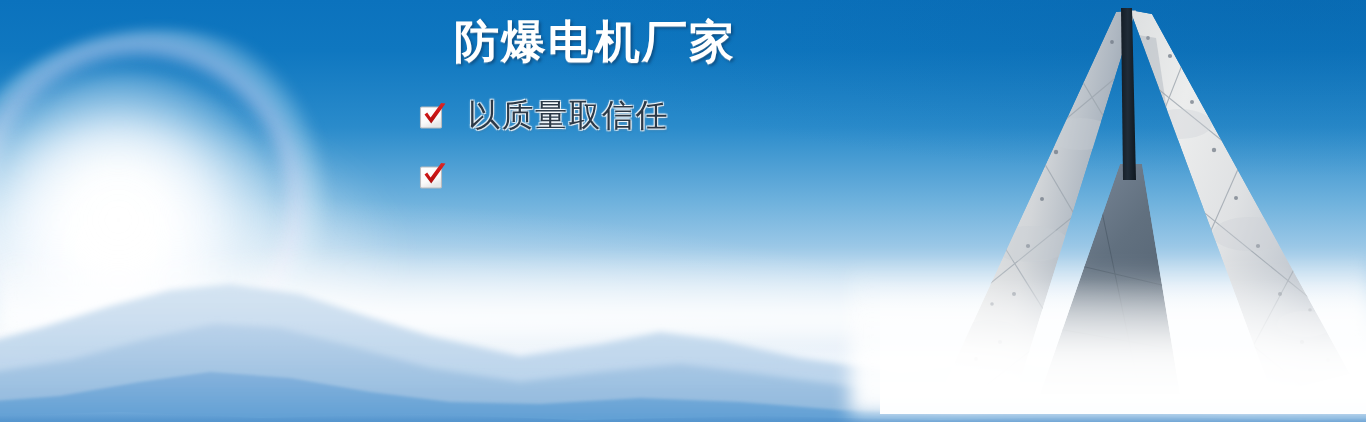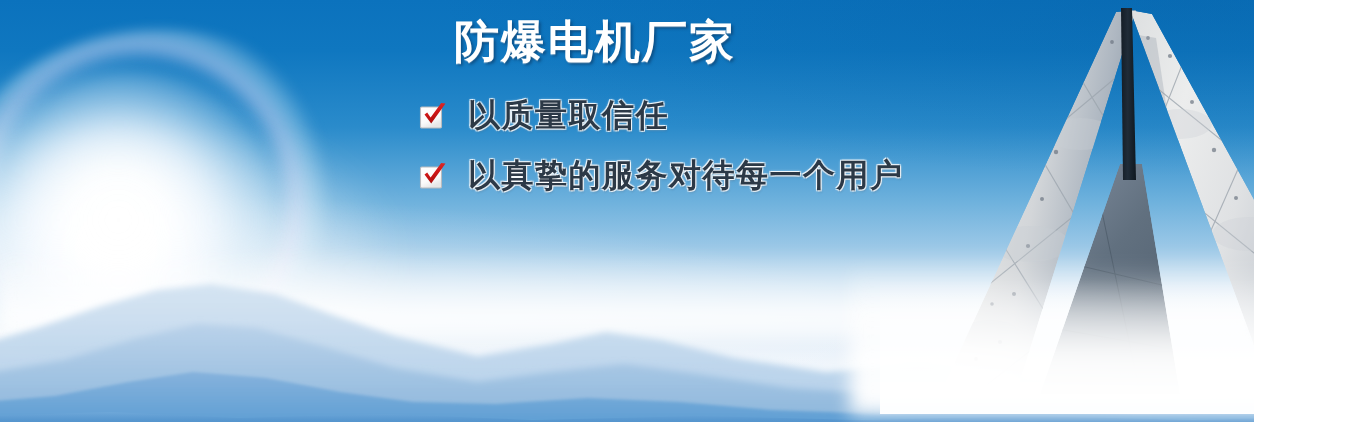--- a/index.html
+++ b/index.html
@@ -1,21 +1,21 @@
 <!DOCTYPE html>
 <html lang="zh"><head>
 <meta charset="utf-8">
 <title>banner</title>
 <style>
   html,body{margin:0;padding:0;background:#ffffff;}
   body{font-family:"DejaVu Sans","Liberation Sans",sans-serif;}
 
   .banner{
     position:relative;
-    width:1254px;
+    width:1366px;
     height:422px;
     overflow:hidden;
     background:#0d73bd;
   }
 
   
   .sky{
     position:absolute; inset:0;
     background:linear-gradient(to bottom,
       #0b72bd 0%,
@@ -135,21 +135,21 @@
   }
   .check{
     flex:0 0 auto;
     width:30px; height:30px;
     position:relative;
     margin-right:20px;
   }
   .check svg{display:block;}
   .bullet-text{
     font-size:32px;
-    font-weight:bold;
+    font-weight:normal;
     letter-spacing:1.5px;
     color:#2c3947;
     white-space:nowrap;
     text-shadow:
       0 0 3px rgba(255,255,255,.95),
       1px 1px 0 rgba(255,255,255,.75),
       -1px -1px 0 rgba(255,255,255,.75),
       1px -1px 0 rgba(255,255,255,.55),
       -1px 1px 0 rgba(255,255,255,.55),
       1px 2px 2px rgba(40,70,100,.30);
@@ -370,19 +370,18 @@
       </li>
 
 
       <li class="bullet">
         <span class="check">
           <svg width="30" height="30" viewBox="0 0 30 30">
             <rect x="2.5" y="6" width="21" height="21" rx="1.2" fill="url(#boxg)" stroke="#b9bcc0" stroke-width="1.1"></rect>
             <path d="M 6.5,13.5 L 13.2,22.5 L 27.5,2.5 L 23.2,2.0 L 12.6,16.4 L 9.2,11.6 Z" fill="url(#tickg)"></path>
           </svg>
         </span>
-        <span class="bullet-text">以真挚的服务对待每一个用户</span>
       </li>
 
     </ul>
   </div>
 
 </div>
 
 </body></html>

